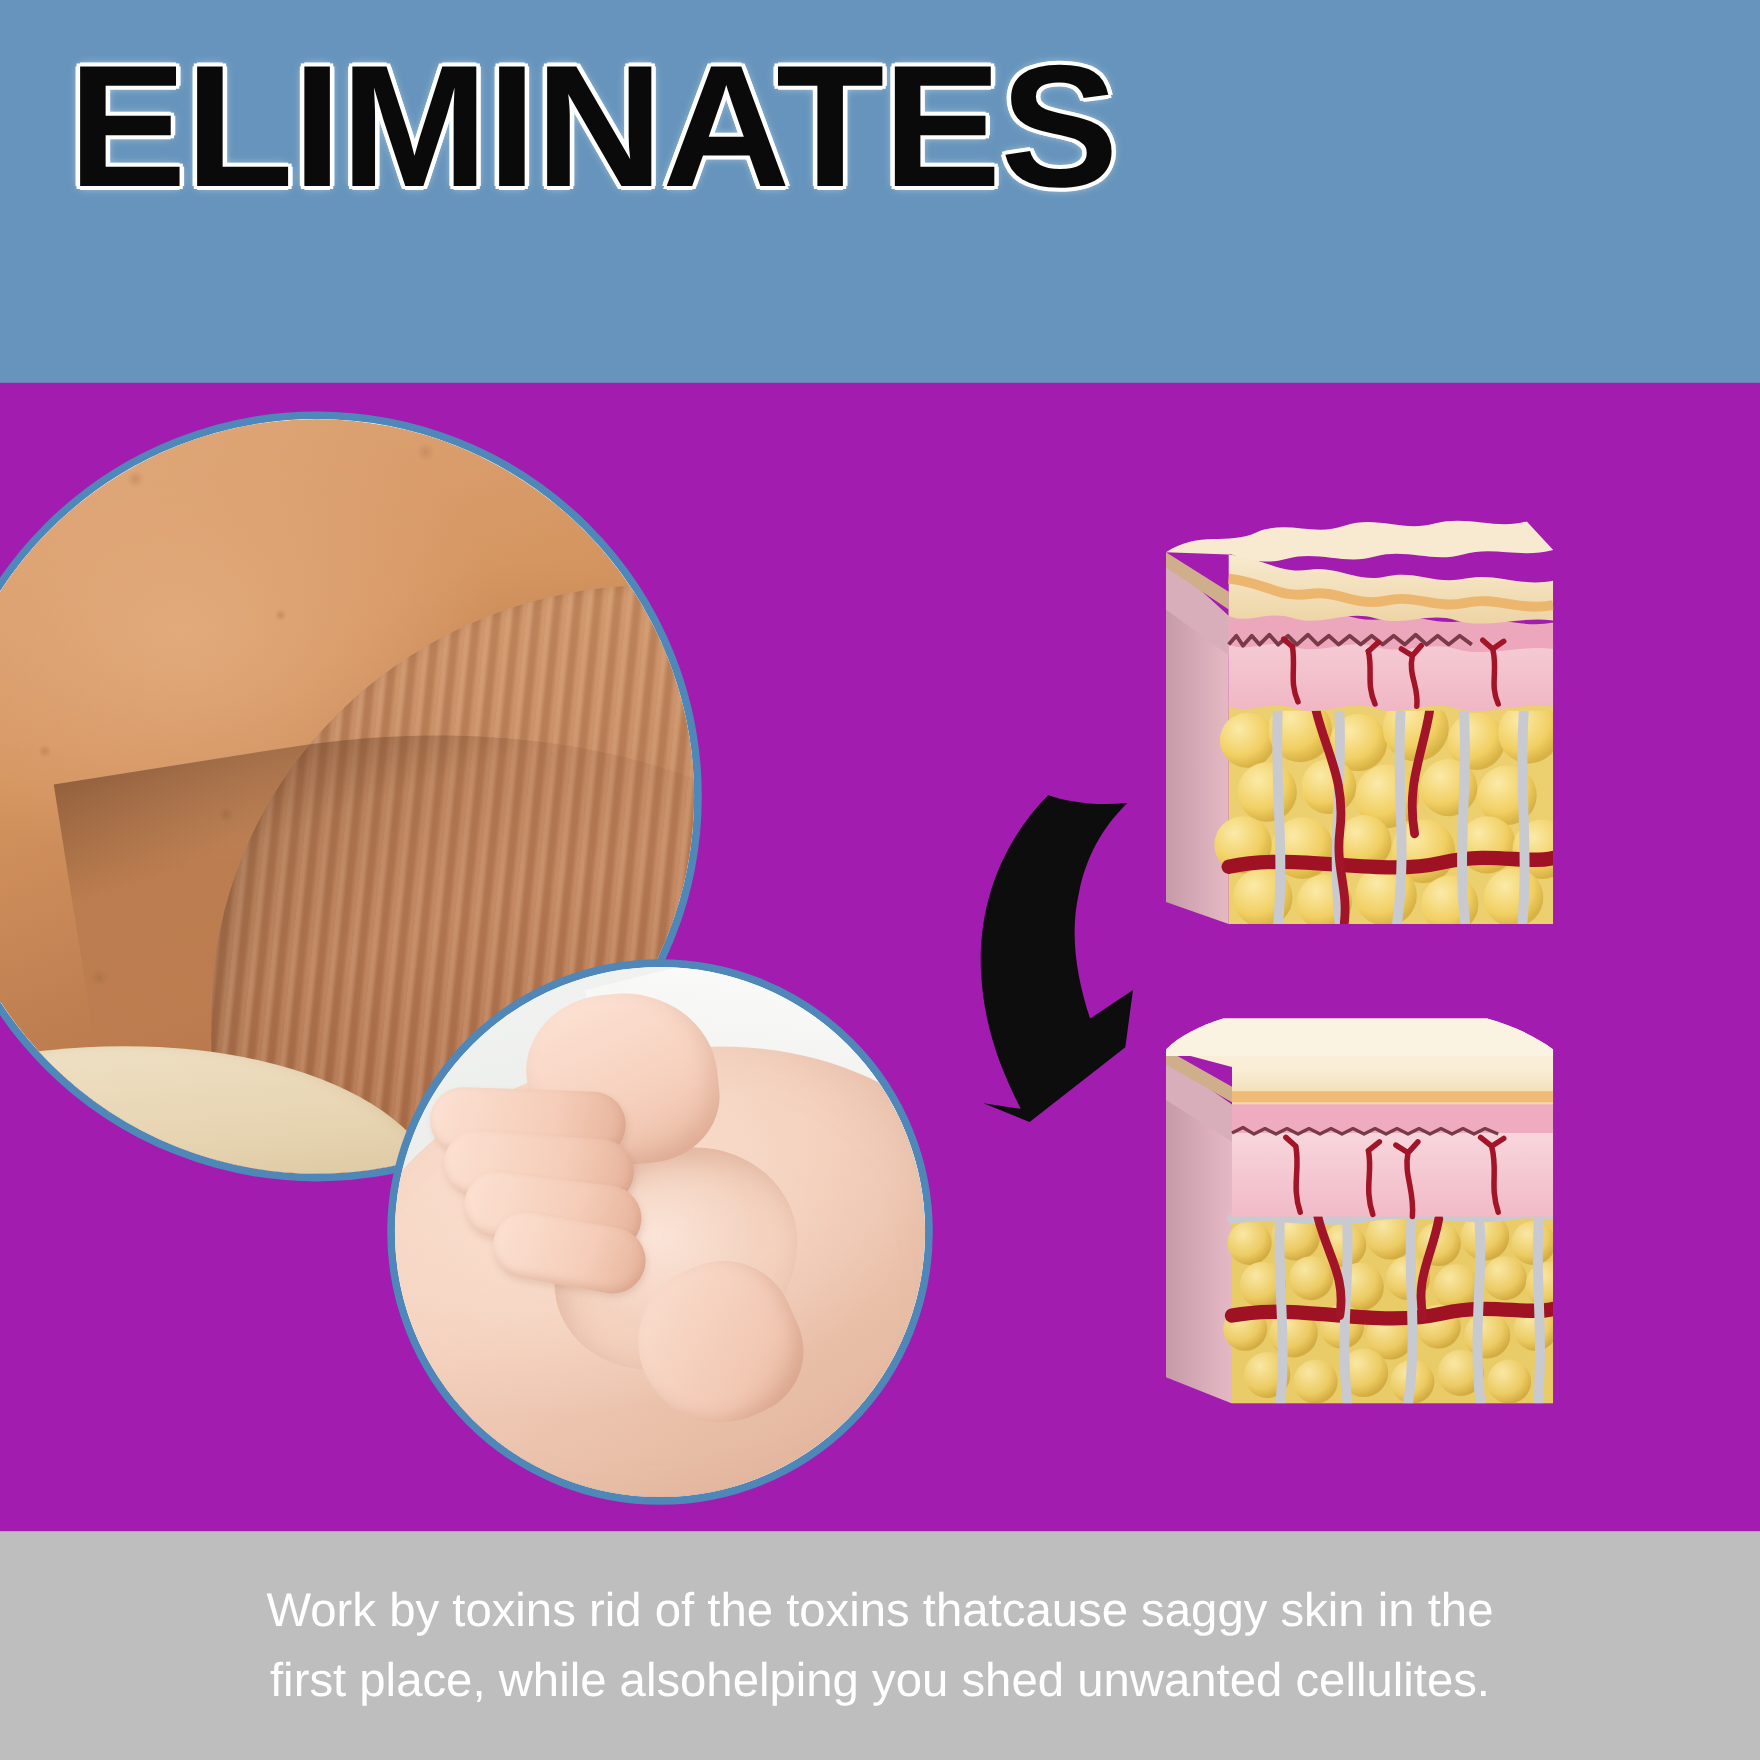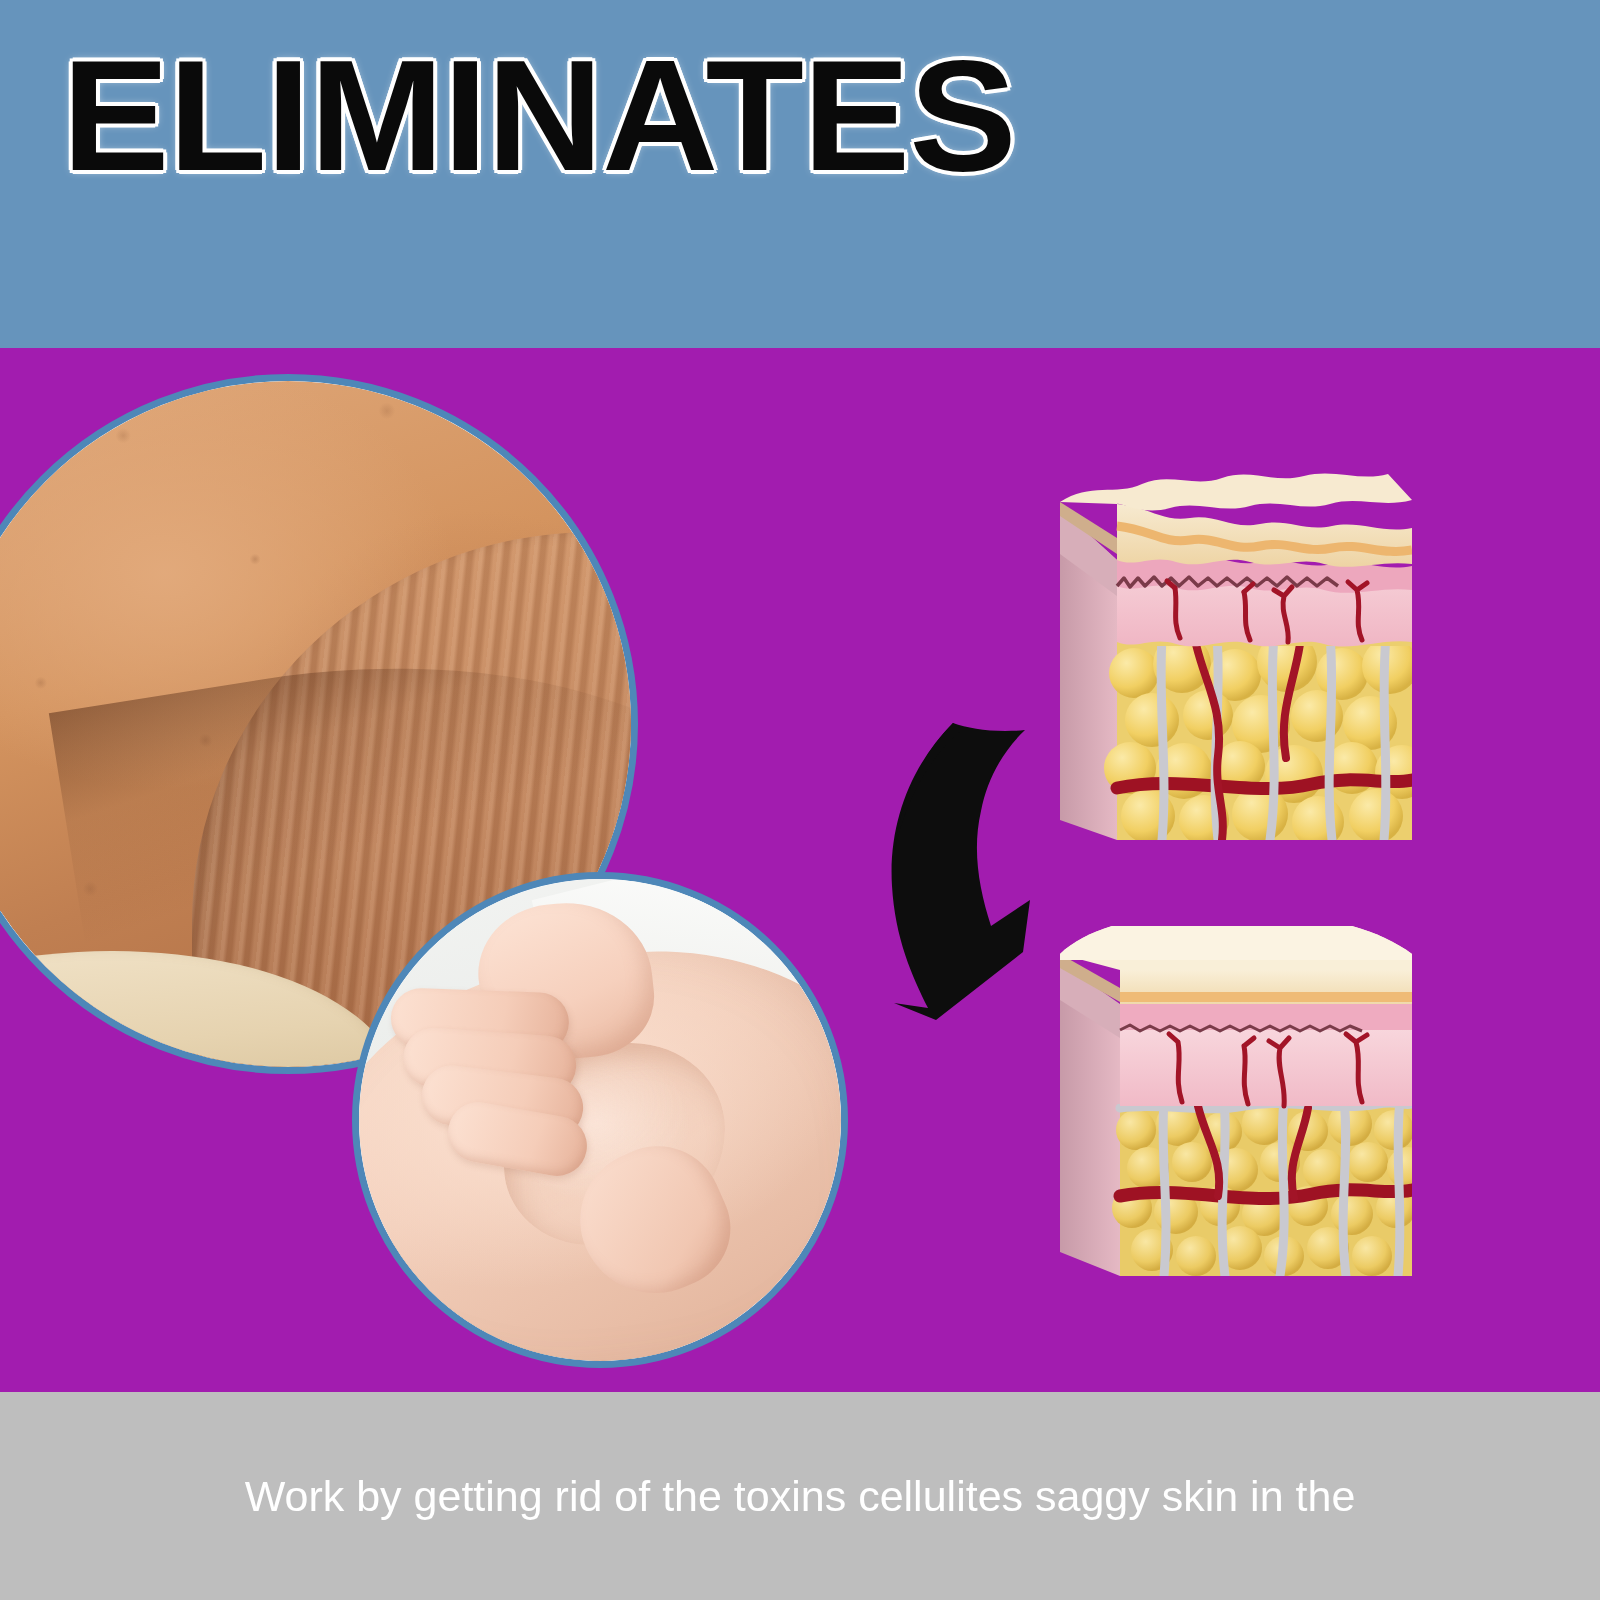--- a/index.html
+++ b/index.html
@@ -597,17 +597,18 @@
     <g stroke="#a21427" stroke-width="5" fill="none" stroke-linecap="round">
       <path d="M166 146 C 170 168, 162 182, 170 206 M166 146 l-9 -8"></path>
       <path d="M232 150 C 236 170, 228 184, 236 208 M232 150 l10 -8"></path>
       <path d="M268 152 C 264 172, 274 186, 272 210 M268 152 l-11 -7 M268 152 l9 -10"></path>
       <path d="M344 146 C 350 168, 342 182, 350 206 M344 146 l-10 -8 M344 146 l11 -7"></path>
     </g>
   </svg>
 
   <div class="footer-band">
     <div class="footer-text">
-      <div>Work by getting rid of the toxins cellulites saggy skin in the</div>
+      <div>Work by toxins rid of the toxins thatcause saggy skin in the</div>
+      <div>first place, while alsohelping you shed unwanted cellulites.</div>
     </div>
   </div>
 
 </div>
 
 </body></html>

